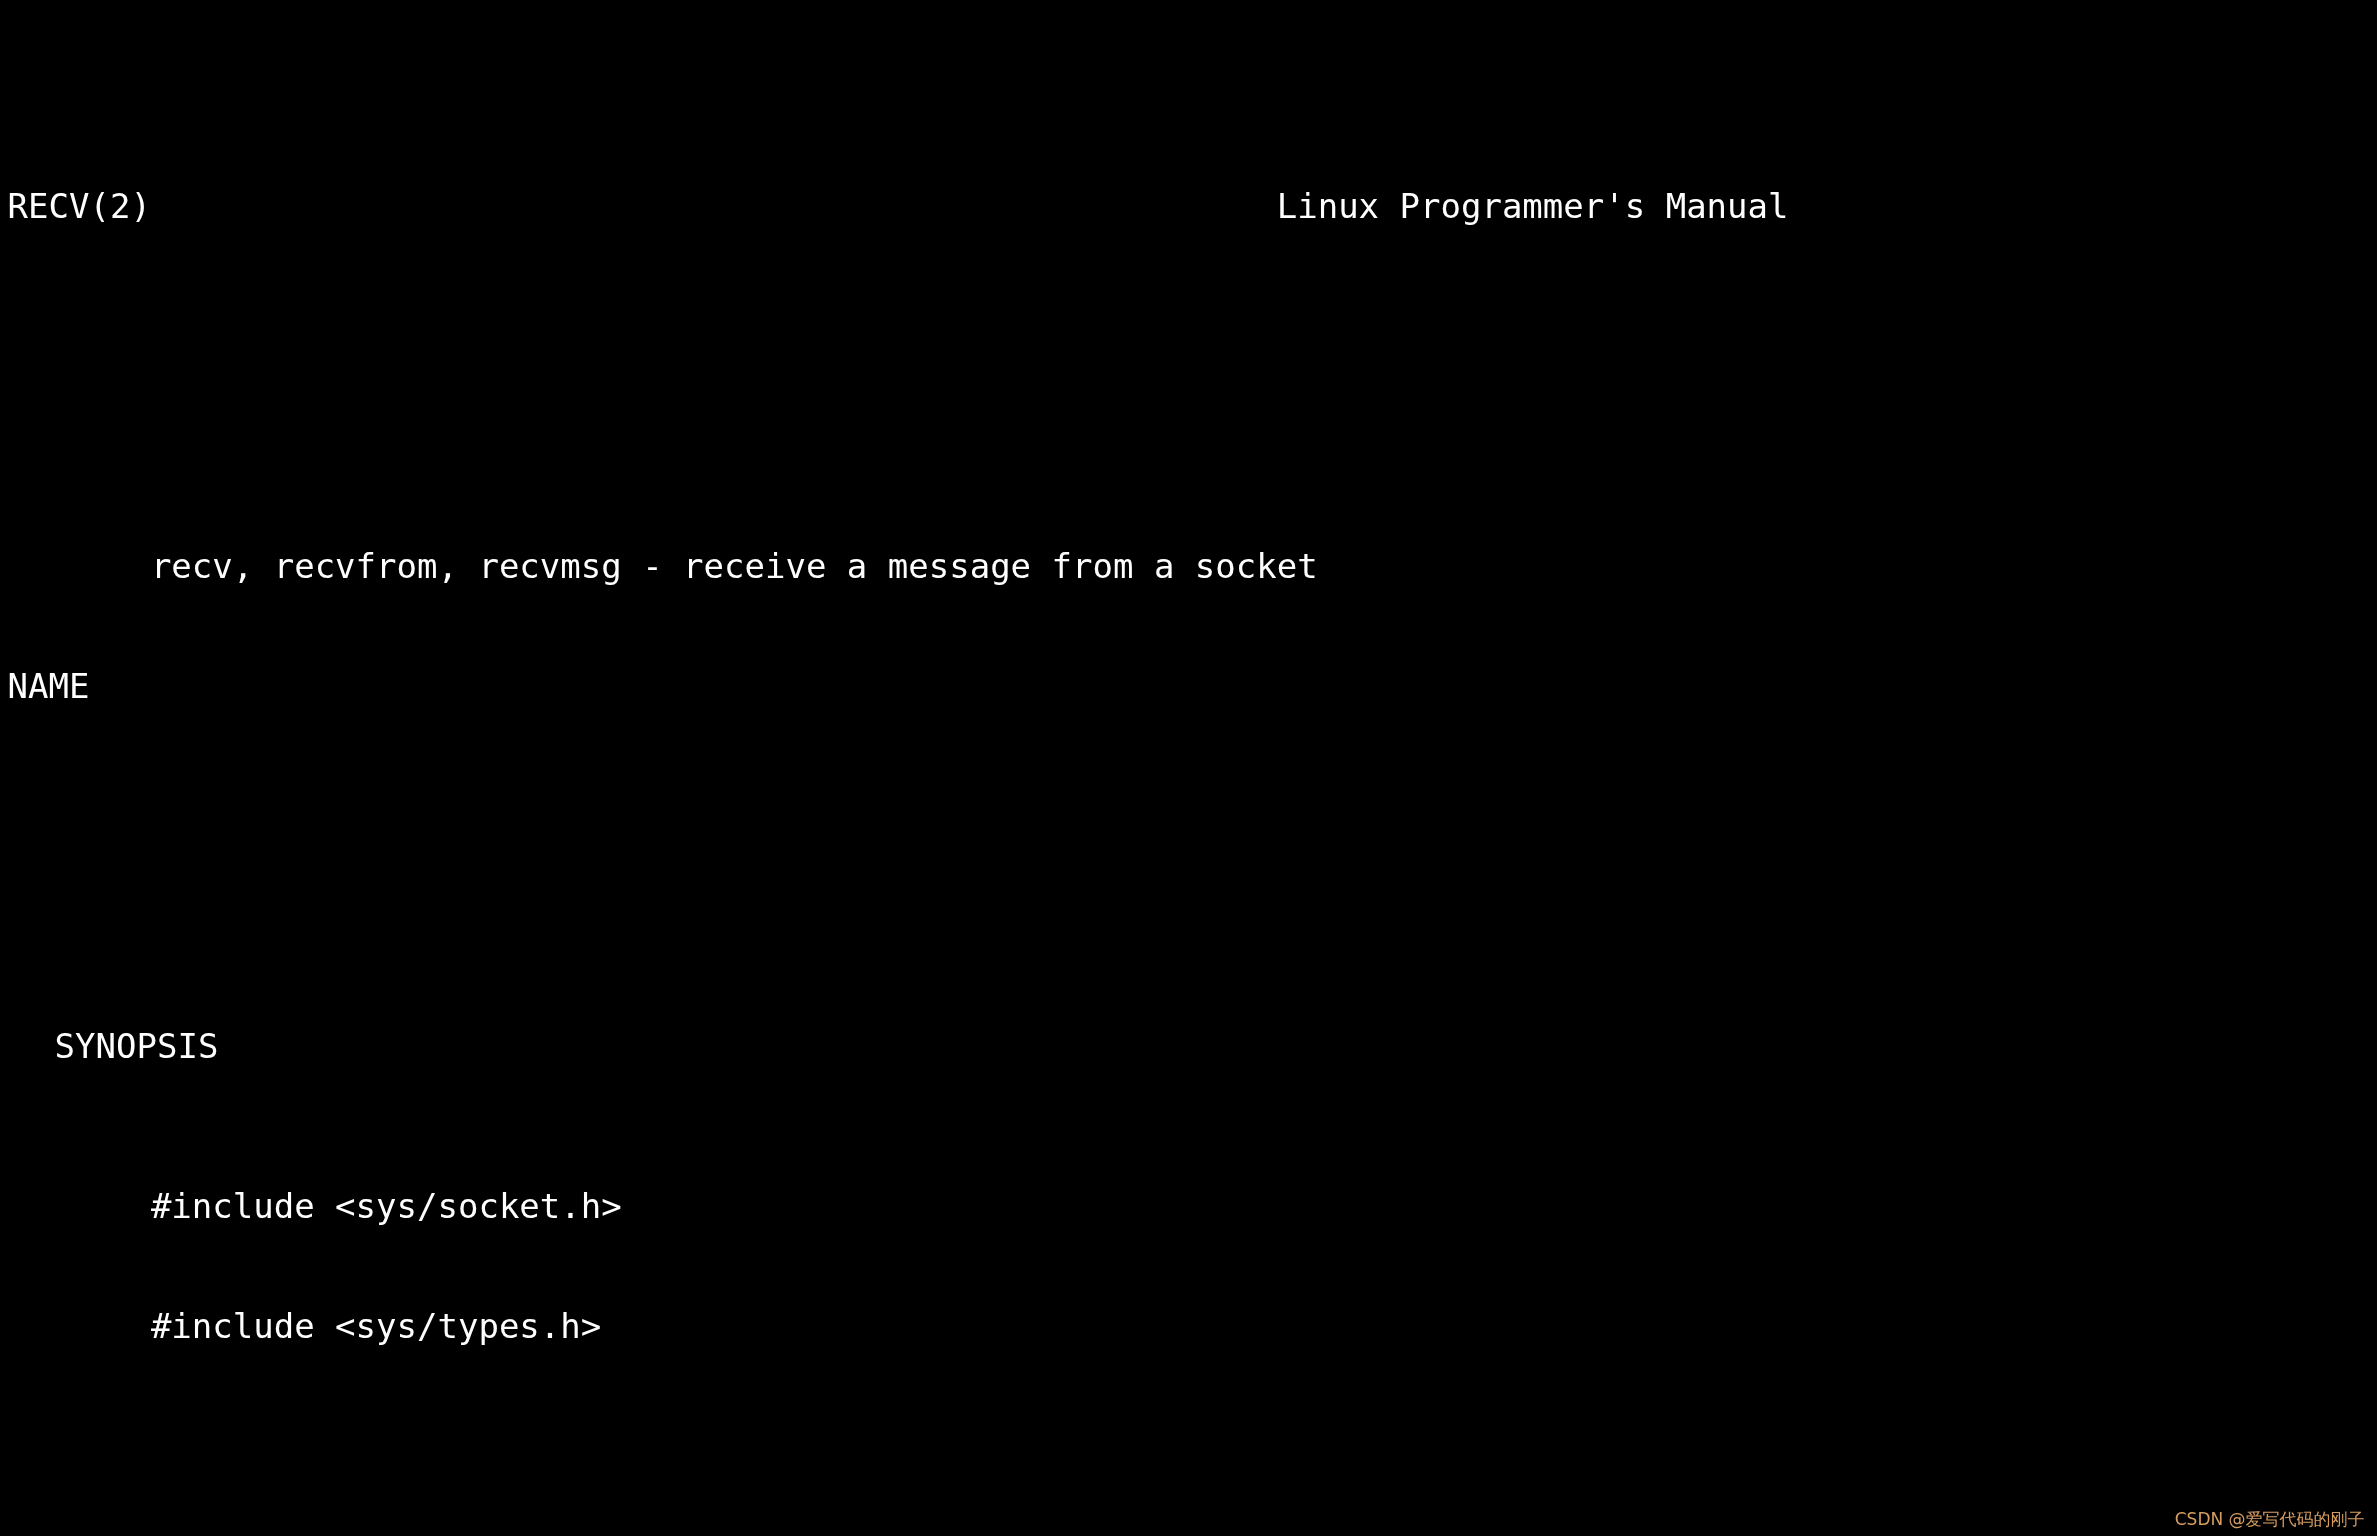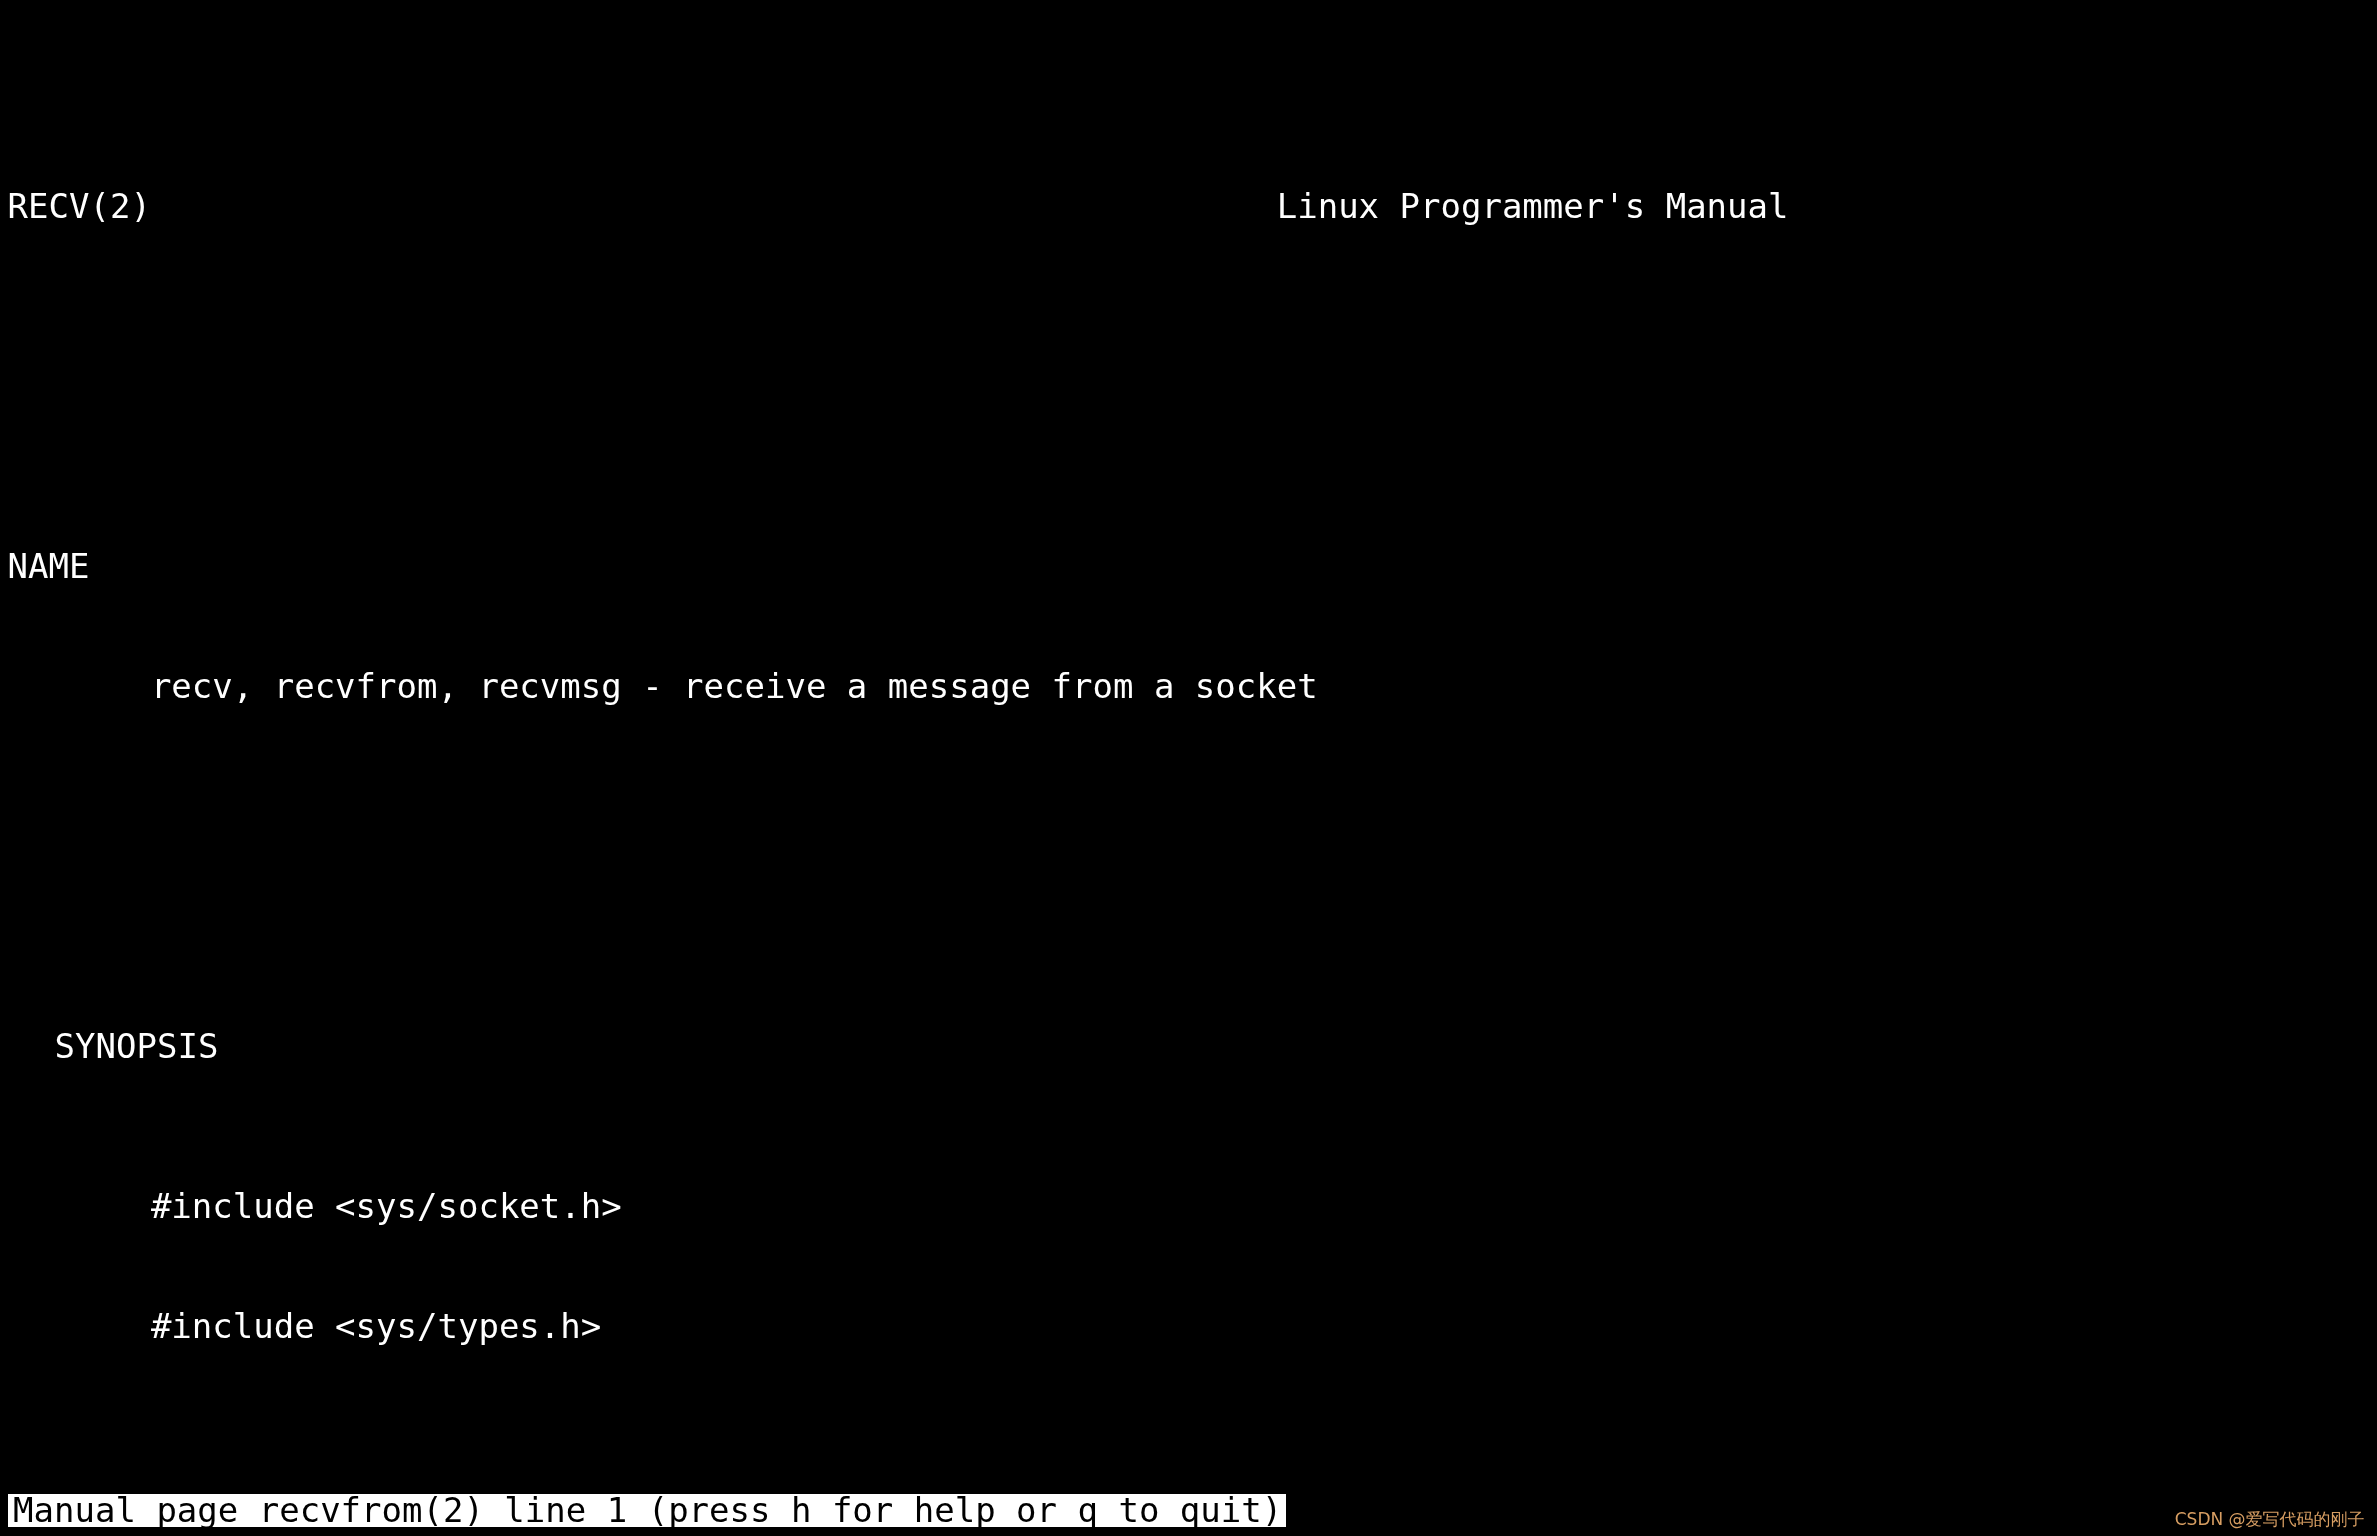--- a/index.html
+++ b/index.html
@@ -85,22 +85,22 @@
 <div id="terminal">
 
   <div id="doc" style="font-size: 34px;">
 
     
     <div class="line" style="font-size: 34px;"><span>RECV(2)</span><span>                                                       </span><span>Linux Programmer's Manual</span><span>                                                        </span></div>
 
     <div class="blank"></div>
 
     
+    <div class="line" style="font-size: 34px;"><span>       </span><span>recv, recvfrom, recvmsg - receive a message from a socket</span></div>
     <div class="line" style="font-size: 34px;">NAME</div>
-    <div class="line" style="font-size: 34px;"><span>       </span><span>recv, recvfrom, recvmsg - receive a message from a socket</span></div>
 
     <div class="blank"></div>
 
     
     <div class="line" style="font-size: 34px; margin-left: 47px;">SYNOPSIS</div>
 
     <div class="line" style="font-size: 34px;"><span>       </span><span>#include &lt;sys/socket.h&gt;</span></div>
     <div class="line" style="font-size: 34px;"><span>       </span><span>#include &lt;sys/types.h&gt;</span></div>
 
     <div class="blank"></div>
@@ -151,19 +151,18 @@
 
     
     
     
     
     
 
   </div>
 
   
-  <div id="statusbar" style="font-size: 34px;"><span>Manual page recvfrom(2) line 1 (press h for help or q to quit)</span></div>
 
   
   <div id="watermark">CSDN @爱写代码的刚子</div>
 
 </div>
 
 
 </body></html>

